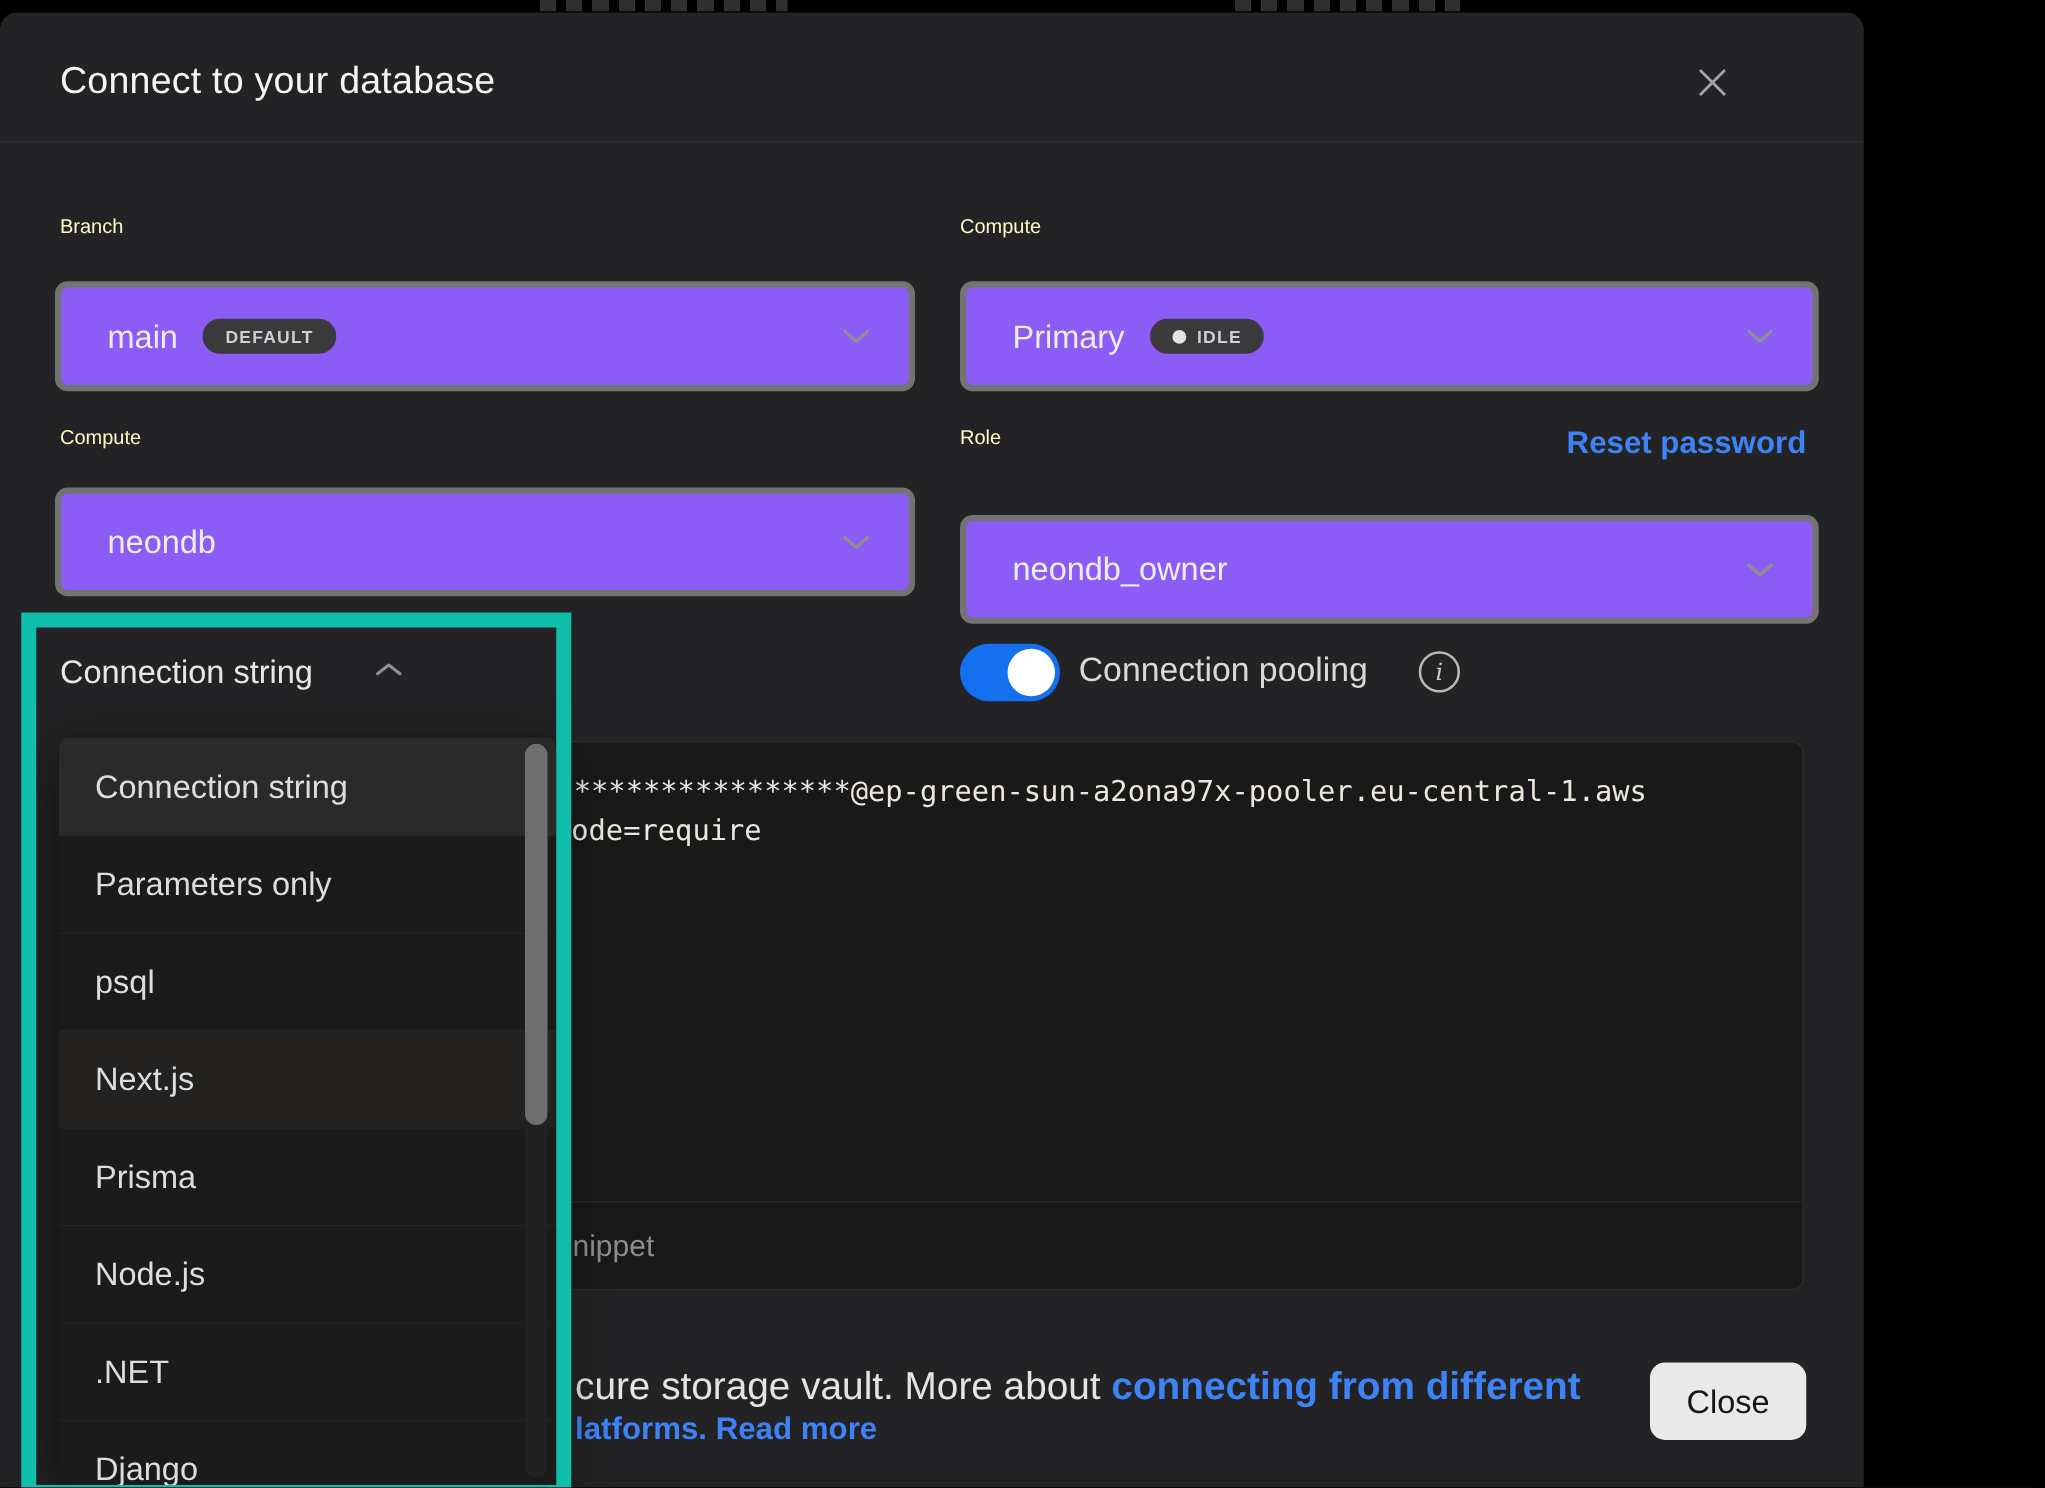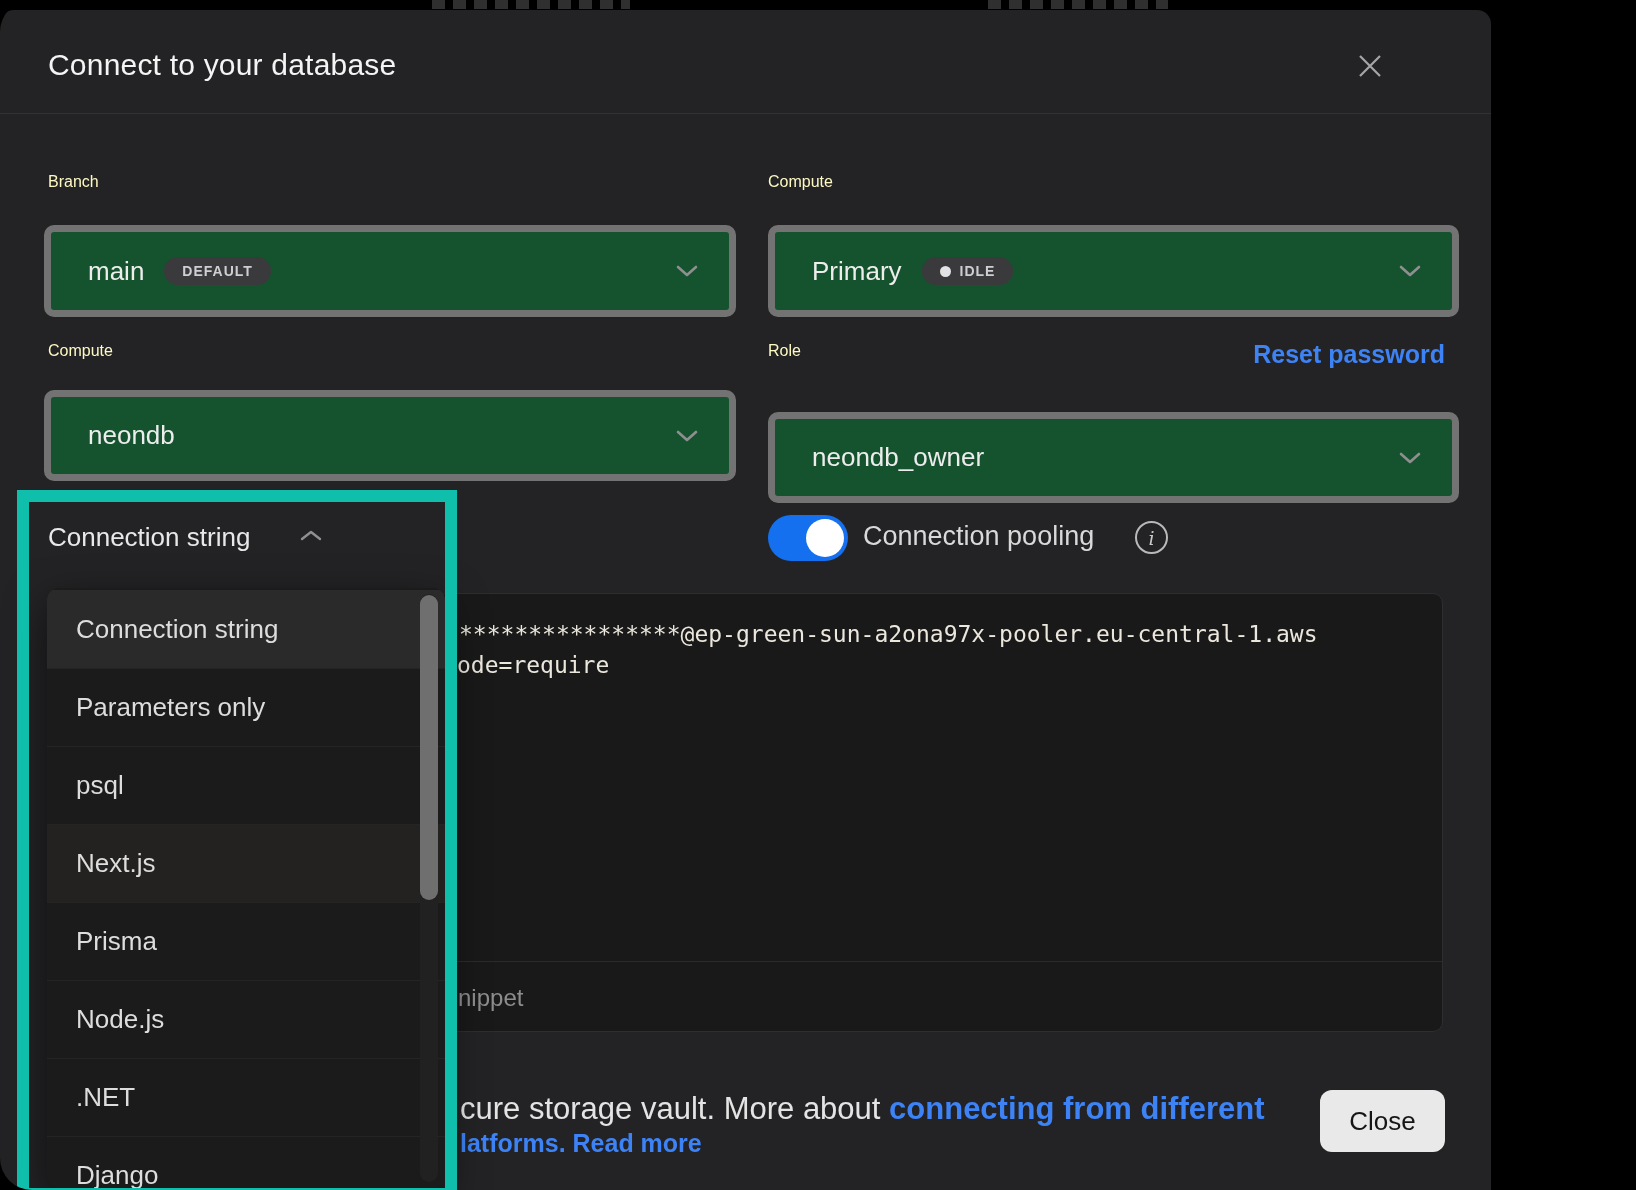--- a/index.html
+++ b/index.html
@@ -1,30 +1,30 @@
 <!DOCTYPE html>
 <html><head>
 <meta charset="utf-8">
 <style>
   html,body{margin:0;padding:0;background:#000;}
   #stage{position:relative;width:1636px;height:1190px;background:#000;overflow:hidden;
-         font-family:"Liberation Sans","DejaVu Sans",sans-serif;border-radius:32px;}
+         font-family:"Liberation Sans","DejaVu Sans",sans-serif;}
   .abs{position:absolute;}
 
   
   .sliver{top:0;height:9px;background:repeating-linear-gradient(90deg,#565656 0 13px,transparent 13px 21px);opacity:.55;}
 
   
   #modal{left:0;top:10px;width:1491px;height:1180px;background:#232325;border-radius:14px 14px 0 0;}
   #modal-title{left:48px;top:38px;font-size:30px;font-weight:500;color:#f4f4f4;letter-spacing:.2px;}
   #header-divider{left:0;top:103px;width:1491px;height:1px;background:#323234;}
   #close-x{left:1348px;top:34px;width:44px;height:44px;cursor:pointer;display:flex;align-items:center;justify-content:center;}
 
   .field-label{font-size:16px;color:#fef9c3;}
-  .select{background:#14532d;border:7px solid #737373;border-radius:10px;display:flex;align-items:center;cursor:pointer;}
+  .select{background:#8b5cf6;border:5px solid #737373;border-radius:10px;display:flex;align-items:center;cursor:pointer;}
   .select .val{margin-left:37px;font-size:26px;font-weight:500;color:#ededee;}
   .chev{position:absolute;right:30px;top:50%;transform:translateY(-50%);}
   .badge{display:inline-flex;align-items:center;gap:9px;background:#3a3a3c;border-radius:18px;
          padding:6px 18px;font-size:14px;font-weight:600;letter-spacing:1px;color:#cfcfd1;margin-left:20px;}
   .dot{width:11px;height:11px;border-radius:50%;background:#e3e3e3;}
 
   #sel-branch{left:44px;top:215px;width:678px;height:78px;}
   #sel-compute{left:768px;top:215px;width:677px;height:78px;}
   #lbl-branch{left:48px;top:163px;}
   #lbl-compute{left:768px;top:163px;}

